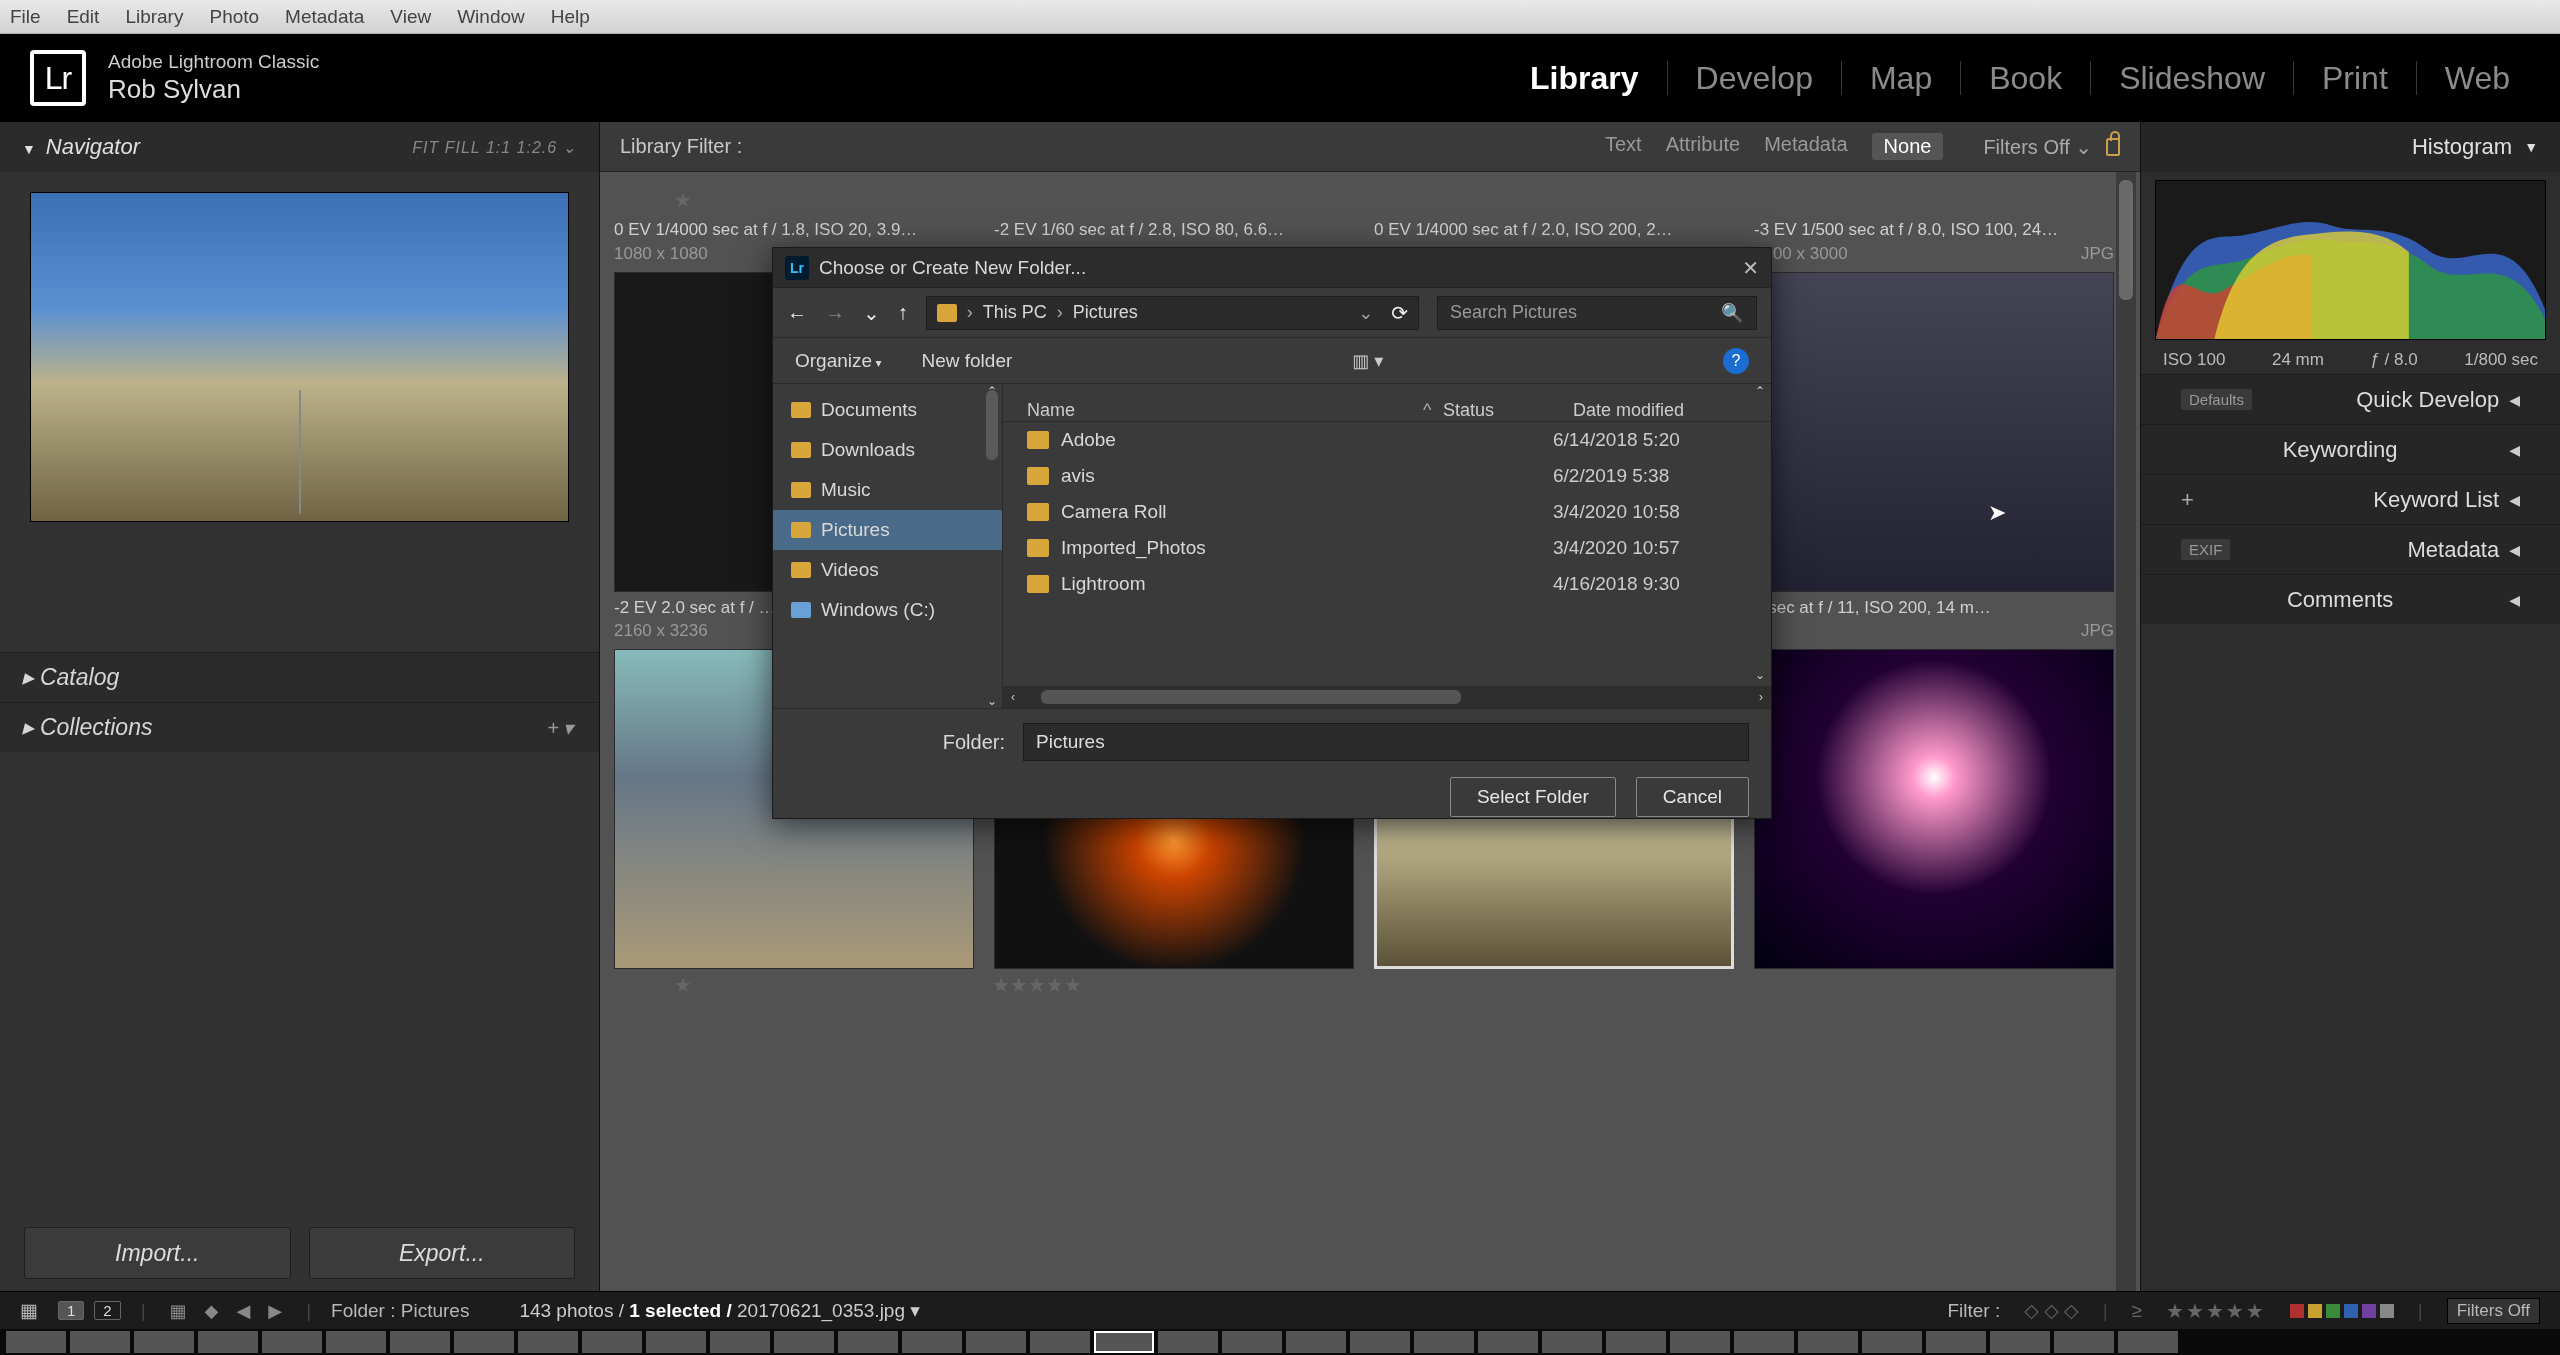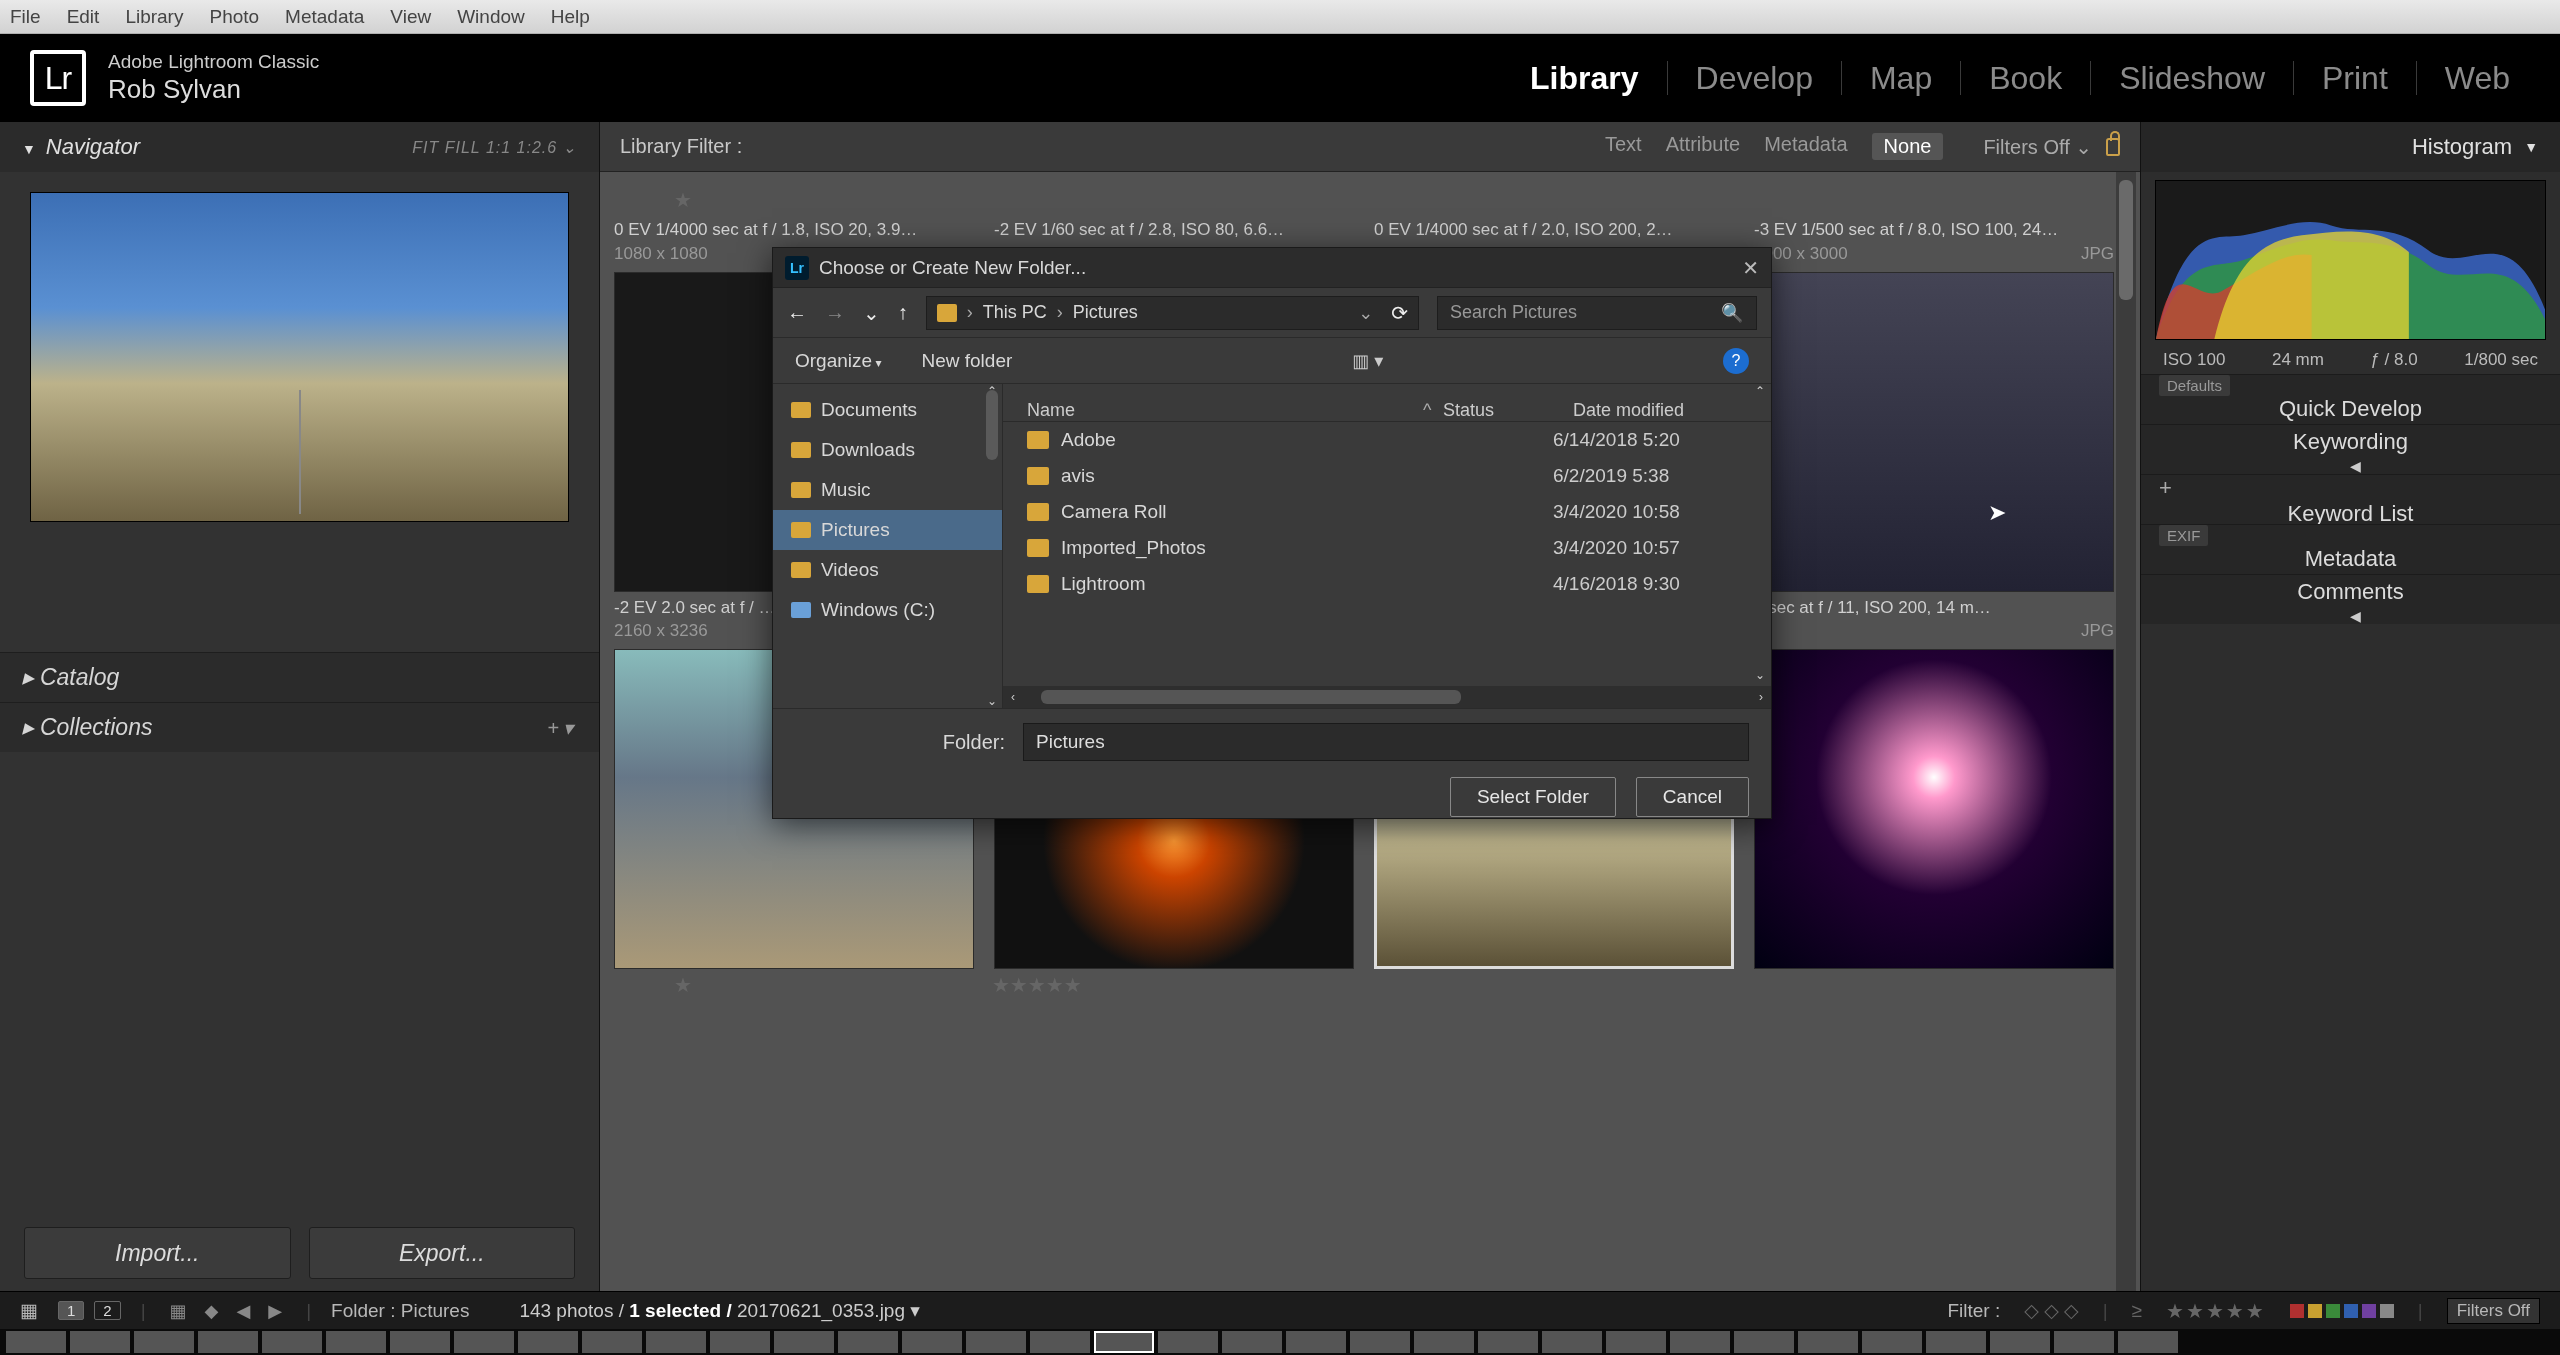--- a/index.html
+++ b/index.html
@@ -73,21 +73,21 @@
 
 
 .rightpanel { width:420px; background:#2d2d2d; border-left:1px solid #111; display:flex; flex-direction:column; }
 .rp-head { height:50px; display:flex; align-items:center; justify-content:flex-end; padding:0 22px; gap:12px; color:#e0e0e0; font-size:22px; background:#262626;}
 .rp-head .tri { font-size:14px; }
 .histo { height:160px; margin:8px 14px 4px; background:#1a1a1a; border:1px solid #000; position:relative; overflow:hidden;}
 .histo svg { width:100%; height:100%; }
 .hmeta { display:flex; justify-content:space-between; padding:6px 22px 4px; font-size:17px; color:#bbb;}
 .origphoto { padding:4px 22px 10px; font-size:17px; color:#bbb; display:flex; align-items:center; gap:8px;}
 .chk { width:16px;height:16px;border:1px solid #888;}
-.rp-row { height:50px; display:flex; align-items:center; justify-content:space-between; padding:0 18px; border-top:1px solid #1b1b1b; background:#262626; font-size:22px; color:#dcdcdc;flex-direction:column;}
+.rp-row { height:50px; display:flex; align-items:center; justify-content:space-between; padding:0 40px; border-top:1px solid #1b1b1b; background:#262626; font-size:22px; color:#dcdcdc;}
 .rp-row .mini { font-size:15px; color:#999; background:#3a3a3a; padding:2px 8px; border-radius:2px; margin-right:auto;}
 .rp-row .plus { color:#aaa; font-size:22px; margin-right:auto;}
 .rp-row .tri { font-size:14px; color:#ccc; margin-left:10px;}
 .rp-spacer { flex:1; }
 .sync-row { height:58px; display:flex; gap:12px; padding:8px 12px; }
 .sync-row .sbtn { flex:1; background:#3b3b3b; border:1px solid #1e1e1e; color:#dcdcdc; font-size:19px; display:flex; align-items:center; justify-content:center; border-radius:3px; cursor:pointer;}
 
 
 .statusbar { position:absolute; left:0; right:0; bottom:0; height:64px; background:#1c1c1c; }
 .status-top { height:38px; display:flex; align-items:center; padding:0 20px; gap:20px; color:#b8b8b8; font-size:19px; border-top:1px solid #000;}

